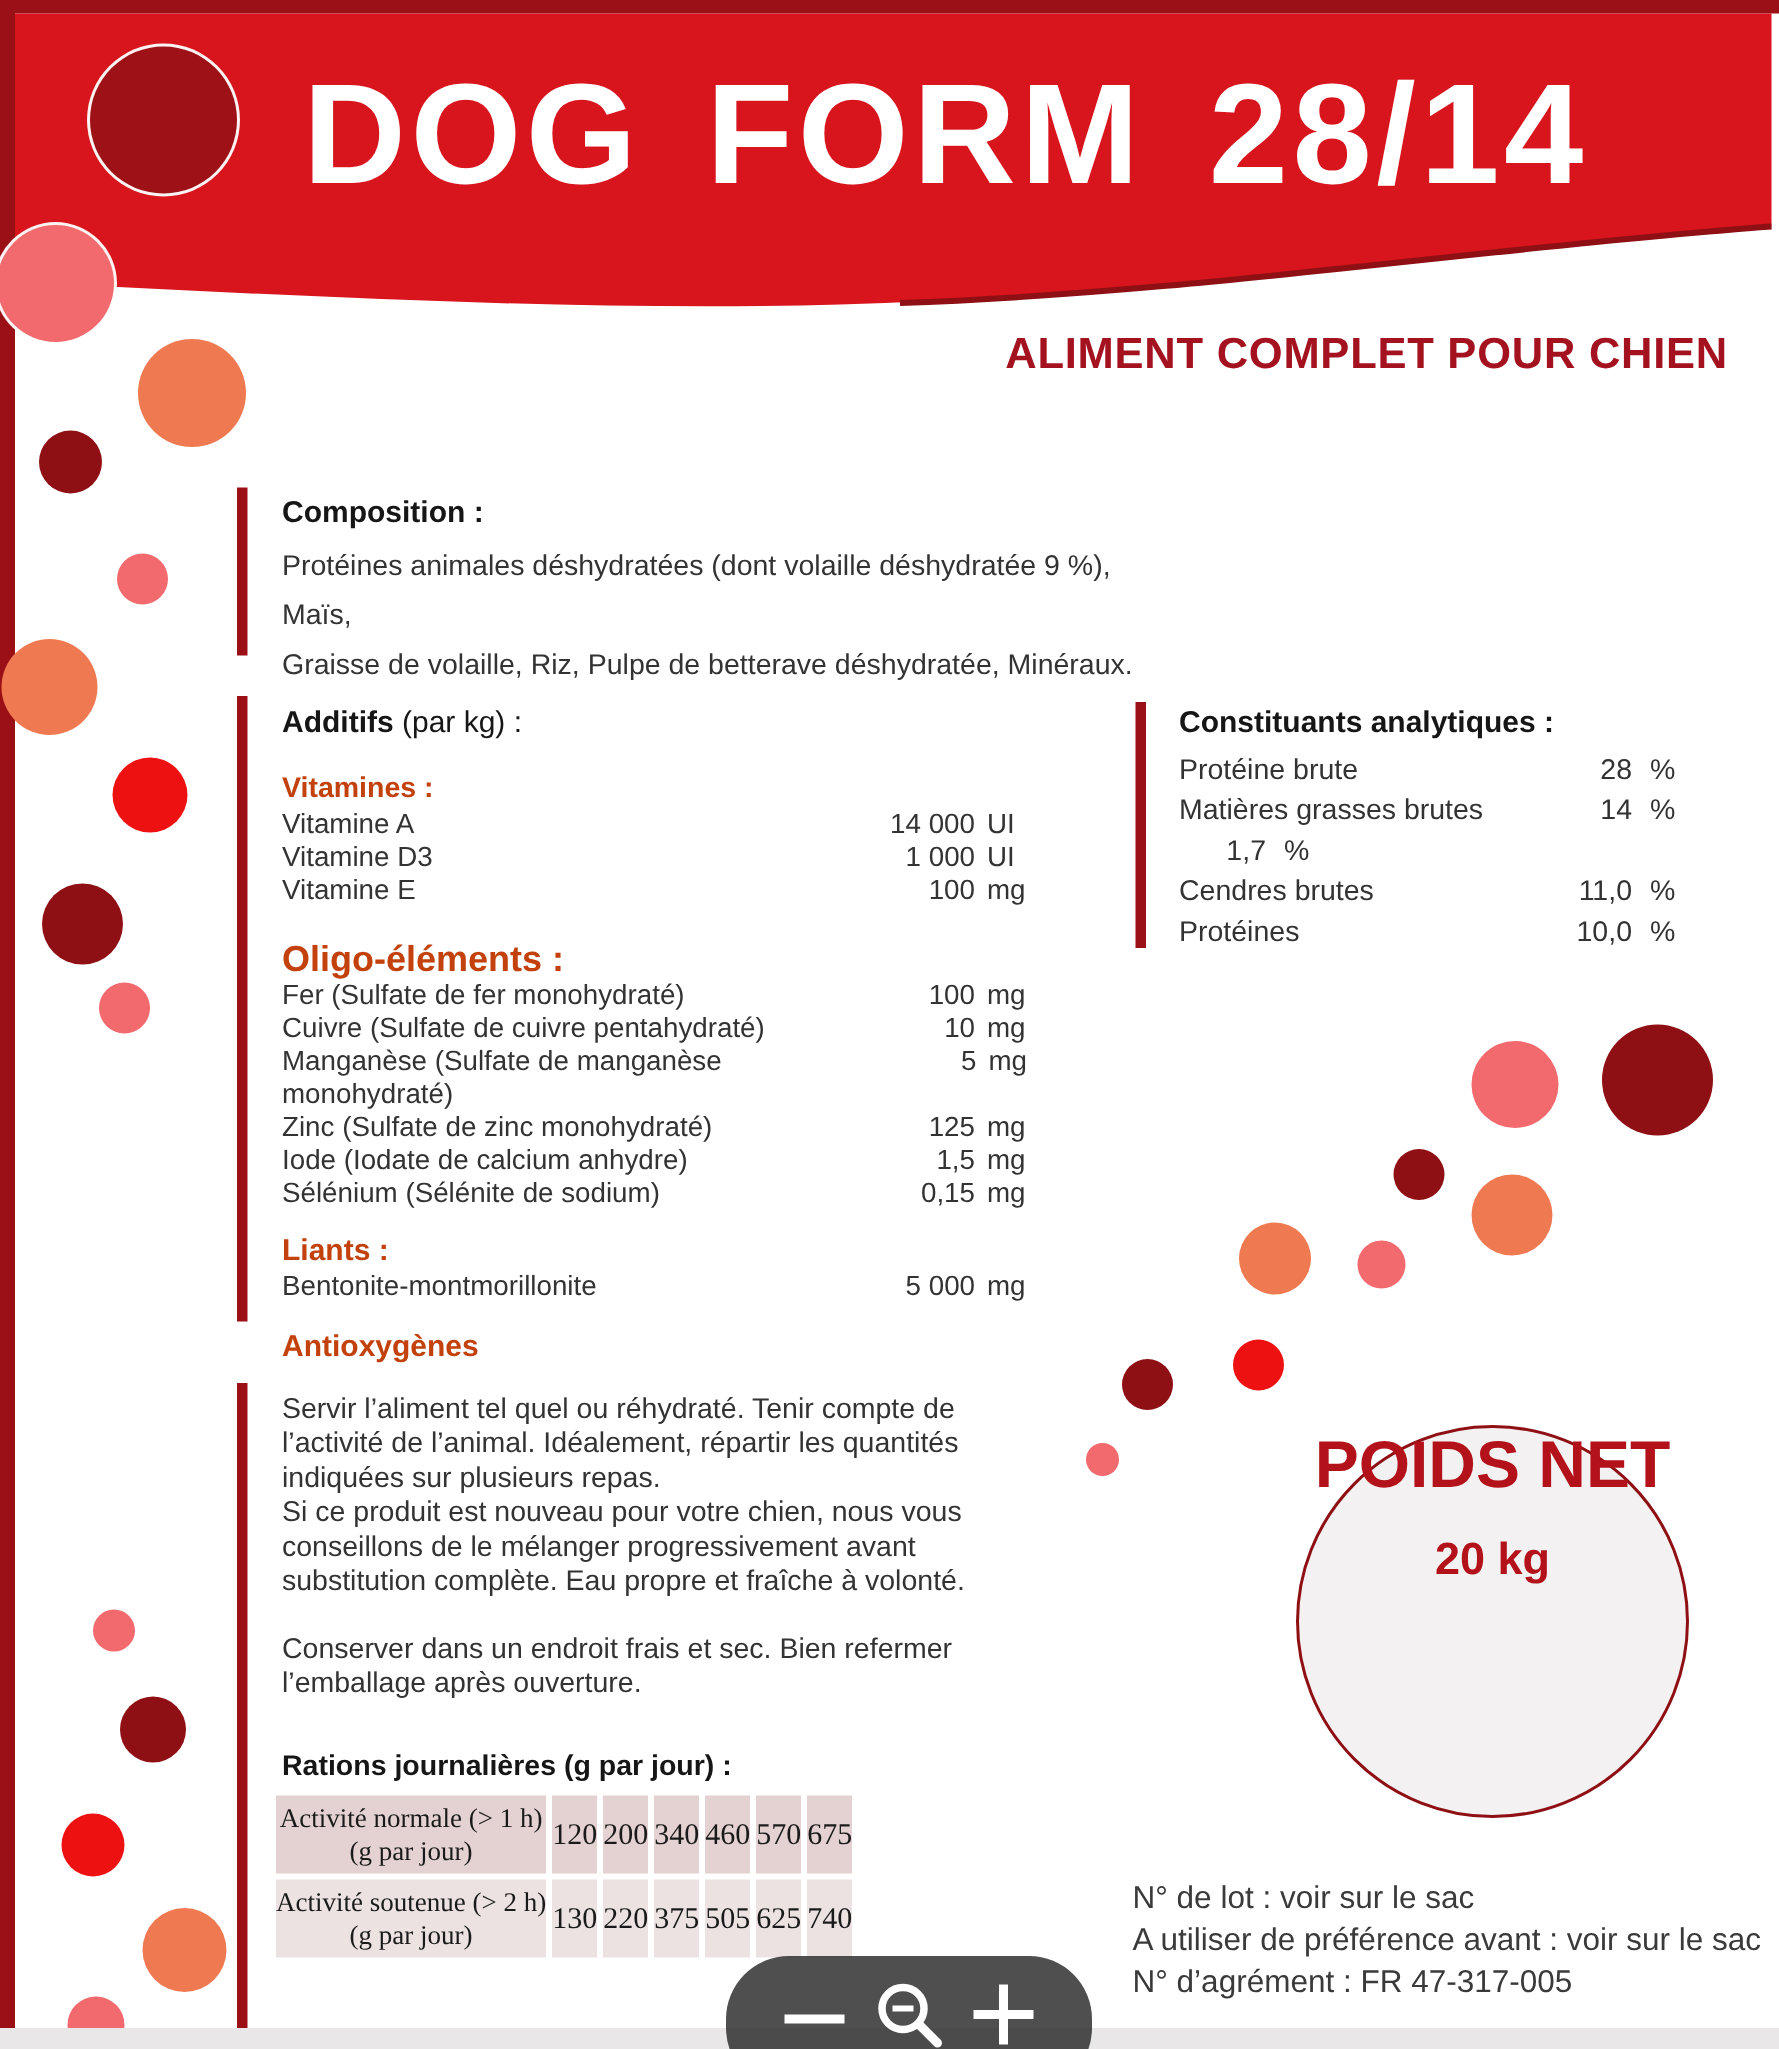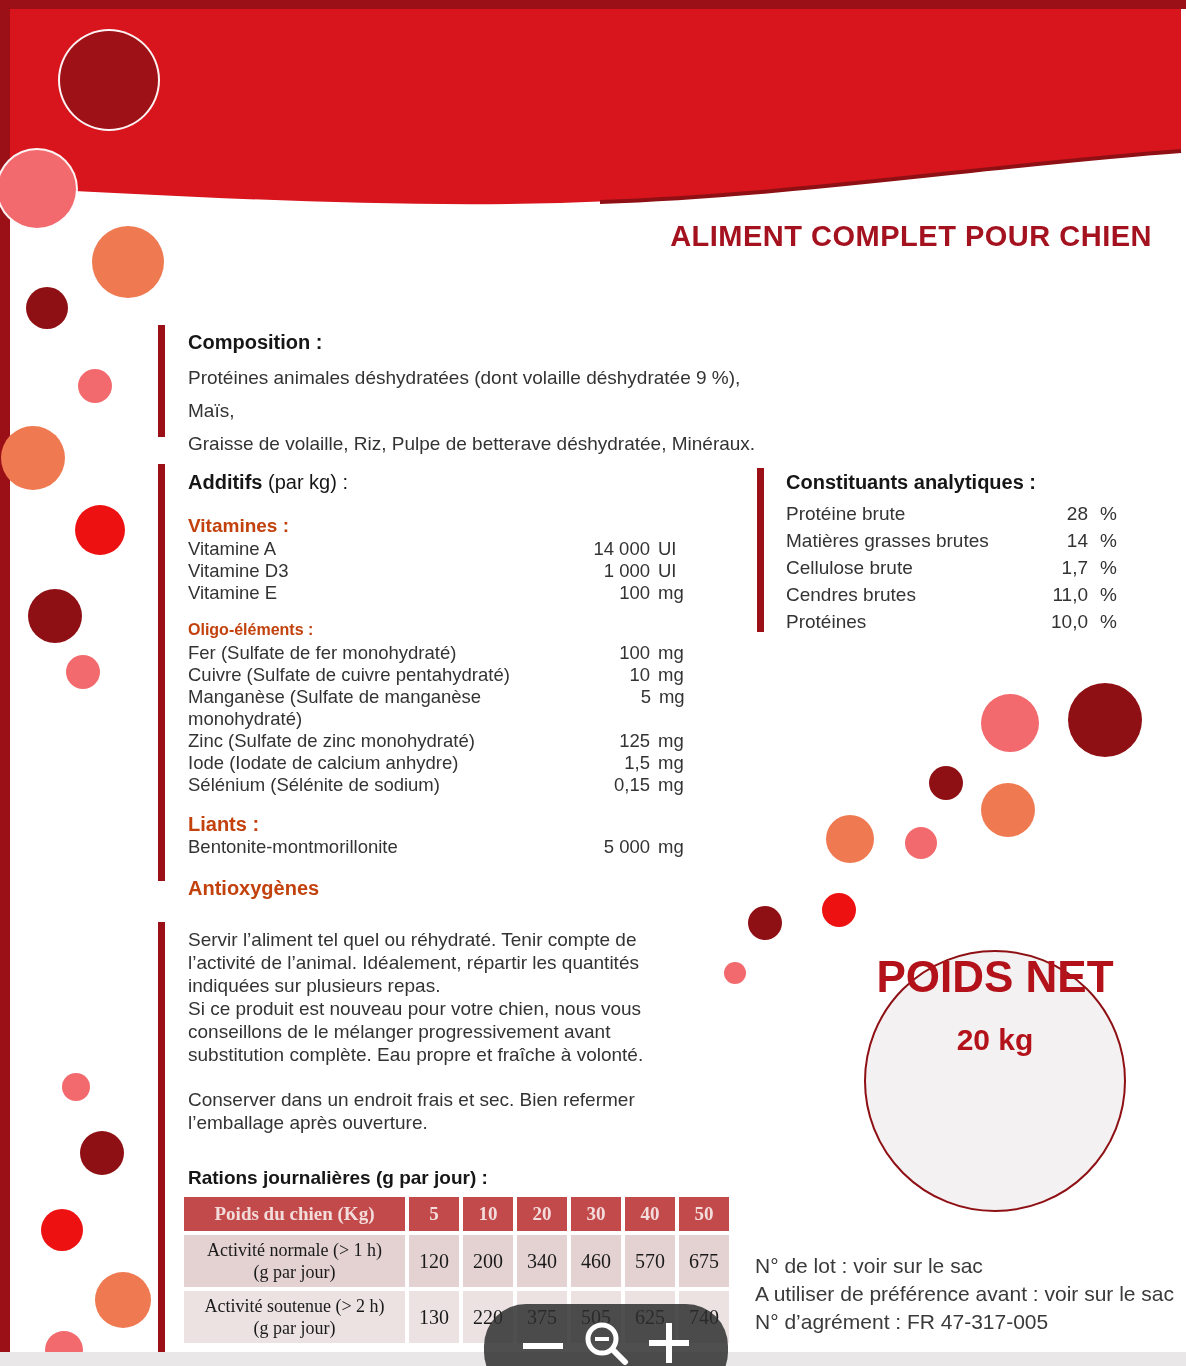--- a/index.html
+++ b/index.html
@@ -70,20 +70,21 @@
 
 <div class="page">
 
   <svg class="band-svg" width="1186" height="220" viewBox="0 0 1186 220">
     <path d="M10,9 H1181 V151 C980,165 780,197 560,203 C380,208 180,196 10,188 Z" fill="#d8141c"></path>
     <path d="M600,202 C800,195 990,165 1181,151" stroke="#8f1014" stroke-width="4" fill="none"></path>
   </svg>
   <div class="edge-left"></div>
   <div class="edge-top"></div>
 
+  <div class="title">DOG FORM 28/14</div>
   <div class="subtitle">ALIMENT COMPLET POUR CHIEN</div>
 
   <div class="dot c-maroon2 ring" style="left:60px;top:31px;width:98px;height:98px;"></div>
   <div class="dot c-salmon ring" style="left:-2px;top:150px;width:78px;height:78px;"></div>
   <div class="dot c-orange" style="left:92px;top:226px;width:72px;height:72px;"></div>
   <div class="dot c-maroon" style="left:26px;top:287px;width:42px;height:42px;"></div>
   <div class="dot c-salmon" style="left:78px;top:369px;width:34px;height:34px;"></div>
   <div class="dot c-orange" style="left:1px;top:426px;width:64px;height:64px;"></div>
   <div class="dot c-red" style="left:75px;top:505px;width:50px;height:50px;"></div>
   <div class="dot c-maroon" style="left:28px;top:589px;width:54px;height:54px;"></div>
@@ -130,21 +131,21 @@
           <span class="num">1 000</span>
           <span class="unit">UI</span>
         </div>
       <div class="row">
           <span class="lbl">Vitamine E</span>
           <span class="num">100</span>
           <span class="unit">mg</span>
         </div>
     </div>
 
-    <div class="sub-h" style="margin-top:14px;font-size:16px;">Oligo-éléments :</div>
+    <div class="sub-h" style="margin-top:24px;font-size:24px;">Oligo-éléments :</div>
     <div class="rows">
       <div class="row">
           <span class="lbl">Fer (Sulfate de fer monohydraté)</span>
           <span class="num">100</span>
           <span class="unit">mg</span>
         </div>
       <div class="row">
           <span class="lbl">Cuivre (Sulfate de cuivre pentahydraté)</span>
           <span class="num">10</span>
           <span class="unit">mg</span>
@@ -190,21 +191,20 @@
           <span class="lbl">Protéine brute</span>
           <span class="num">28</span>
           <span class="unit">%</span>
         </div>
       <div class="row">
           <span class="lbl">Matières grasses brutes</span>
           <span class="num">14</span>
           <span class="unit">%</span>
         </div>
       <div class="row">
-          <span class="lbl">Cellulose brute</span>
           <span class="num">1,7</span>
           <span class="unit">%</span>
         </div>
       <div class="row">
           <span class="lbl">Cendres brutes</span>
           <span class="num">11,0</span>
           <span class="unit">%</span>
         </div>
       <div class="row">
           <span class="lbl">Protéines</span>
@@ -222,29 +222,20 @@
 conseillons de le mélanger progressivement avant
 substitution complète. Eau propre et fraîche à volonté.</div>
     <div class="mode-para pre" style="margin-top:22px;">Conserver dans un endroit frais et sec. Bien refermer
 l’emballage après ouverture.</div>
   </div>
 
   <div class="section" style="left:188px;top:1167px;">
     <div class="rations-h">Rations journalières (g par jour) :</div>
     <table class="rations">
       <tbody>
-          <tr>
-        <th class="head-lbl">Poids du chien (Kg)</th>
-        <th class="head-num">5</th>
-        <th class="head-num">10</th>
-        <th class="head-num">20</th>
-        <th class="head-num">30</th>
-        <th class="head-num">40</th>
-        <th class="head-num">50</th>
-      </tr>
       <tr>
         <td class="row-lbl pre r1">Activité normale (&gt; 1 h)
 (g par jour)</td>
         <td class="val r1">120</td>
         <td class="val r1">200</td>
         <td class="val r1">340</td>
         <td class="val r1">460</td>
         <td class="val r1">570</td>
         <td class="val r1">675</td>
       </tr>

